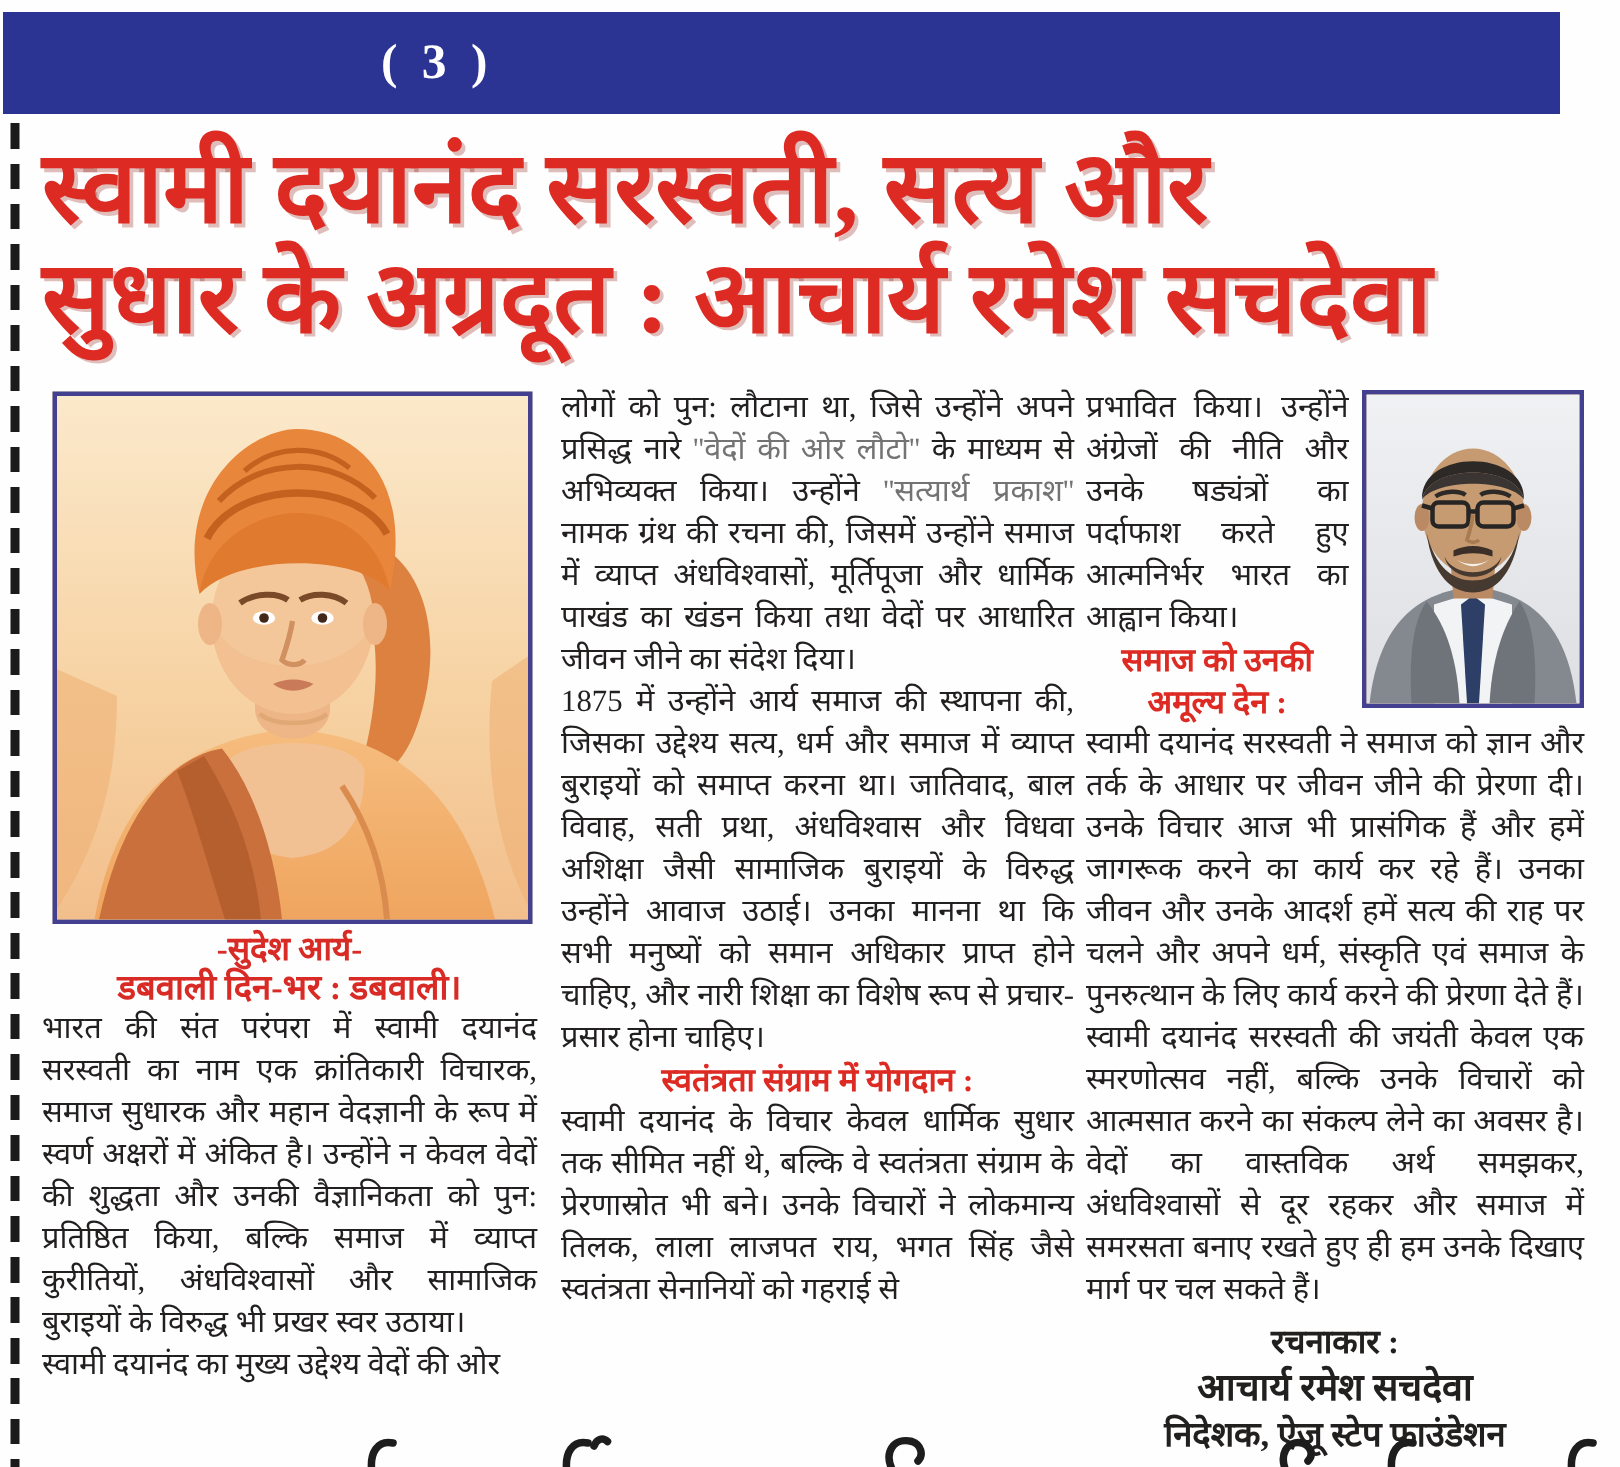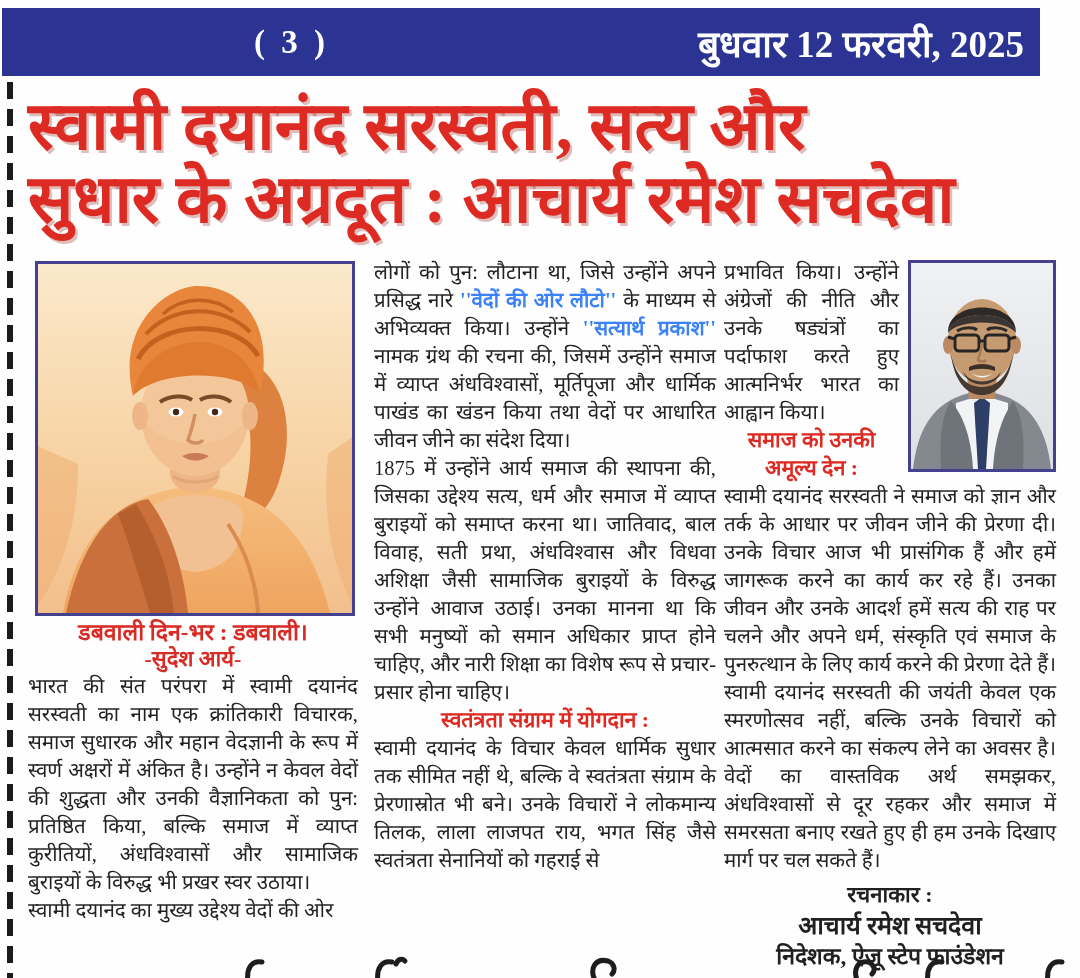--- a/index.html
+++ b/index.html
@@ -54,40 +54,39 @@
 
   .caption{color:#d92b25;font-weight:bold;text-align:center;line-height:26px;}
   .caption-credit{font-size:22px;}
   .caption-source{font-size:23px;}
 
   p.body-text{margin:0;}
   .subhead{
     color:#dd2a23;font-weight:bold;font-size:21.5px;line-height:28px;margin:0;
     text-align:center;
   }
-  .inline-red{color:#3b82f6;font-weight:bold;}
+  .inline-red{color:#737373;font-weight:normal;}
 
   .author-block{margin-top:6px;text-align:center;}
   .author-label{font-weight:bold;font-size:22px;line-height:30px;}
   .author-name{font-weight:bold;font-size:25px;line-height:32px;}
   .author-title{font-weight:bold;font-size:23px;line-height:30px;}
 
   
   .bottom-cutoff{position:absolute;left:0;bottom:0;width:1080px;height:26px;overflow:hidden;}
 </style>
 </head>
 <body>
 
 <div class="page">
 
   <div class="dashed-rule"></div>
 
   <div class="masthead">
     <span class="pageno">( 3 )</span>
-    <span class="date">बुधवार 12 फरवरी, 2025</span>
   </div>
 
   <div class="headline">
     <div class="hl-line">स्वामी दयानंद सरस्वती, सत्य और</div>
     <div class="hl-line">सुधार के अग्रदूत : आचार्य रमेश सचदेवा</div>
   </div>
 
   <div class="col col-left">
     <div class="photo-frame swami-frame">
       <svg viewBox="0 0 314 349" preserveAspectRatio="none">
@@ -139,22 +138,22 @@
         <circle cx="138" cy="148" r="3.2" fill="#42281a"></circle>
         <circle cx="177" cy="148" r="3.2" fill="#42281a"></circle>
 
         <path d="M157,150 C155,162 152,170 150,176 C154,180 162,180 165,176" stroke="#d09060" stroke-width="3.5" fill="none"></path>
 
         <path d="M144,192 C152,188 163,188 171,192 C163,198 152,198 144,192 Z" fill="#c97a58"></path>
 
         <path d="M135,212 C145,220 170,220 180,212" stroke="#e0a875" stroke-width="3" fill="none"></path>
       </svg>
     </div>
+    <div class="caption caption-credit">-सुदेश आर्य-</div>
     <div class="caption caption-source">डबवाली दिन-भर : डबवाली।</div>
-    <div class="caption caption-credit">-सुदेश आर्य-</div>
     <p class="body-text">भारत की संत परंपरा में स्वामी दयानंद सरस्वती का नाम एक क्रांतिकारी विचारक, समाज सुधारक और महान वेदज्ञानी के रूप में स्वर्ण अक्षरों में अंकित है। उन्होंने न केवल वेदों की शुद्धता और उनकी वैज्ञानिकता को पुन: प्रतिष्ठित किया, बल्कि समाज में व्याप्त कुरीतियों, अंधविश्वासों और सामाजिक बुराइयों के विरुद्ध भी प्रखर स्वर उठाया।</p>
     <p class="body-text">स्वामी दयानंद का मुख्य उद्देश्य वेदों की ओर</p>
   </div>
 
   <div class="col col-mid">
     <p class="body-text"><span>लोगों को पुन: लौटाना था, जिसे उन्होंने अपने प्रसिद्ध नारे </span><span class="inline-red">''वेदों की ओर लौटो''</span><span> के माध्यम से अभिव्यक्त किया। उन्होंने </span><span class="inline-red">''सत्यार्थ प्रकाश''</span><span> नामक ग्रंथ की रचना की, जिसमें उन्होंने समाज में व्याप्त अंधविश्वासों, मूर्तिपूजा और धार्मिक पाखंड का खंडन किया तथा वेदों पर आधारित जीवन जीने का संदेश दिया।</span></p>
     <p class="body-text">1875 में उन्होंने आर्य समाज की स्थापना की, जिसका उद्देश्य सत्य, धर्म और समाज में व्याप्त बुराइयों को समाप्त करना था। जातिवाद, बाल विवाह, सती प्रथा, अंधविश्वास और विधवा अशिक्षा जैसी सामाजिक बुराइयों के विरुद्ध उन्होंने आवाज उठाई। उनका मानना था कि सभी मनुष्यों को समान अधिकार प्राप्त होने चाहिए, और नारी शिक्षा का विशेष रूप से प्रचार-प्रसार होना चाहिए।</p>
     <p class="subhead">स्वतंत्रता संग्राम में योगदान :</p>
     <p class="body-text">स्वामी दयानंद के विचार केवल धार्मिक सुधार तक सीमित नहीं थे, बल्कि वे स्वतंत्रता संग्राम के प्रेरणास्रोत भी बने। उनके विचारों ने लोकमान्य तिलक, लाला लाजपत राय, भगत सिंह जैसे स्वतंत्रता सेनानियों को गहराई से</p>
   </div>

